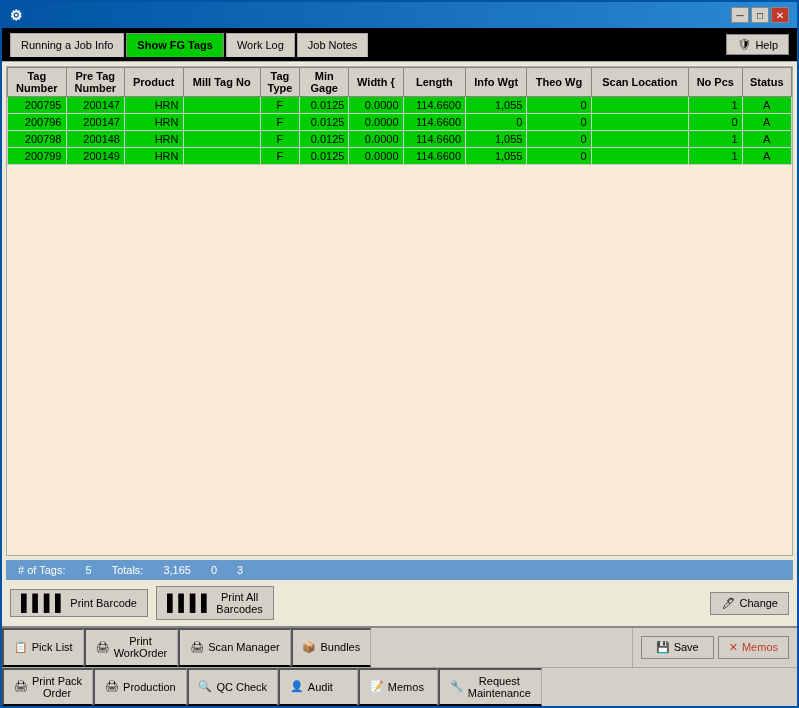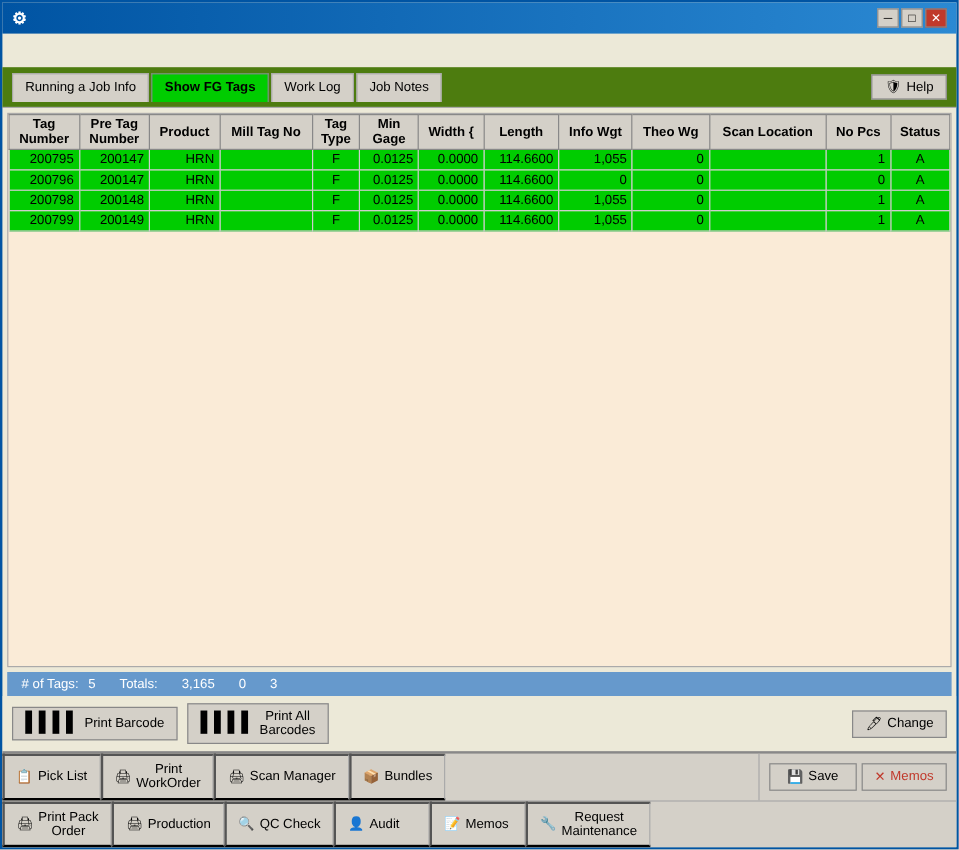--- a/index.html
+++ b/index.html
@@ -38,29 +38,28 @@
       background: #d4d0c8;
       border: 1px solid #888;
       cursor: pointer;
       font-size: 10px;
       display: flex; align-items: center; justify-content: center;
       color: #000;
     }
     .title-btn.close-btn { background: #c0392b; color: white; }
 
     .toolbar {
-      background: #4d7c0f;
+      background: #000000;
       padding: 4px 8px;
       display: flex;
       align-items: center;
       justify-content: space-between;
       border-bottom: 1px solid #aaa;
       flex-shrink: 0;
       height: 34px;
-      margin-top: 28px;
     }
     .tabs { display: flex; gap: 2px; align-items: flex-end; }
     .tab {
       padding: 3px 10px;
       border: 1px solid #aaa;
       border-bottom: none;
       background: #d4d0c8;
       cursor: pointer;
       font-size: 11px;
       height: 24px;
@@ -132,21 +131,21 @@
       background: #6699cc;
       color: white;
       padding: 4px 12px;
       display: flex;
       align-items: center;
       gap: 20px;
       font-size: 11px;
       margin: 0 4px;
       flex-shrink: 0;
     }
-    .summary-item { display: flex; gap: 8px; }
+    .summary-item { display: flex; gap: 20px; }
 
     .action-bar {
       padding: 6px 8px;
       display: flex;
       align-items: center;
       gap: 8px;
       flex-shrink: 0;
       background: #ece9d8;
     }
     .action-btn {

